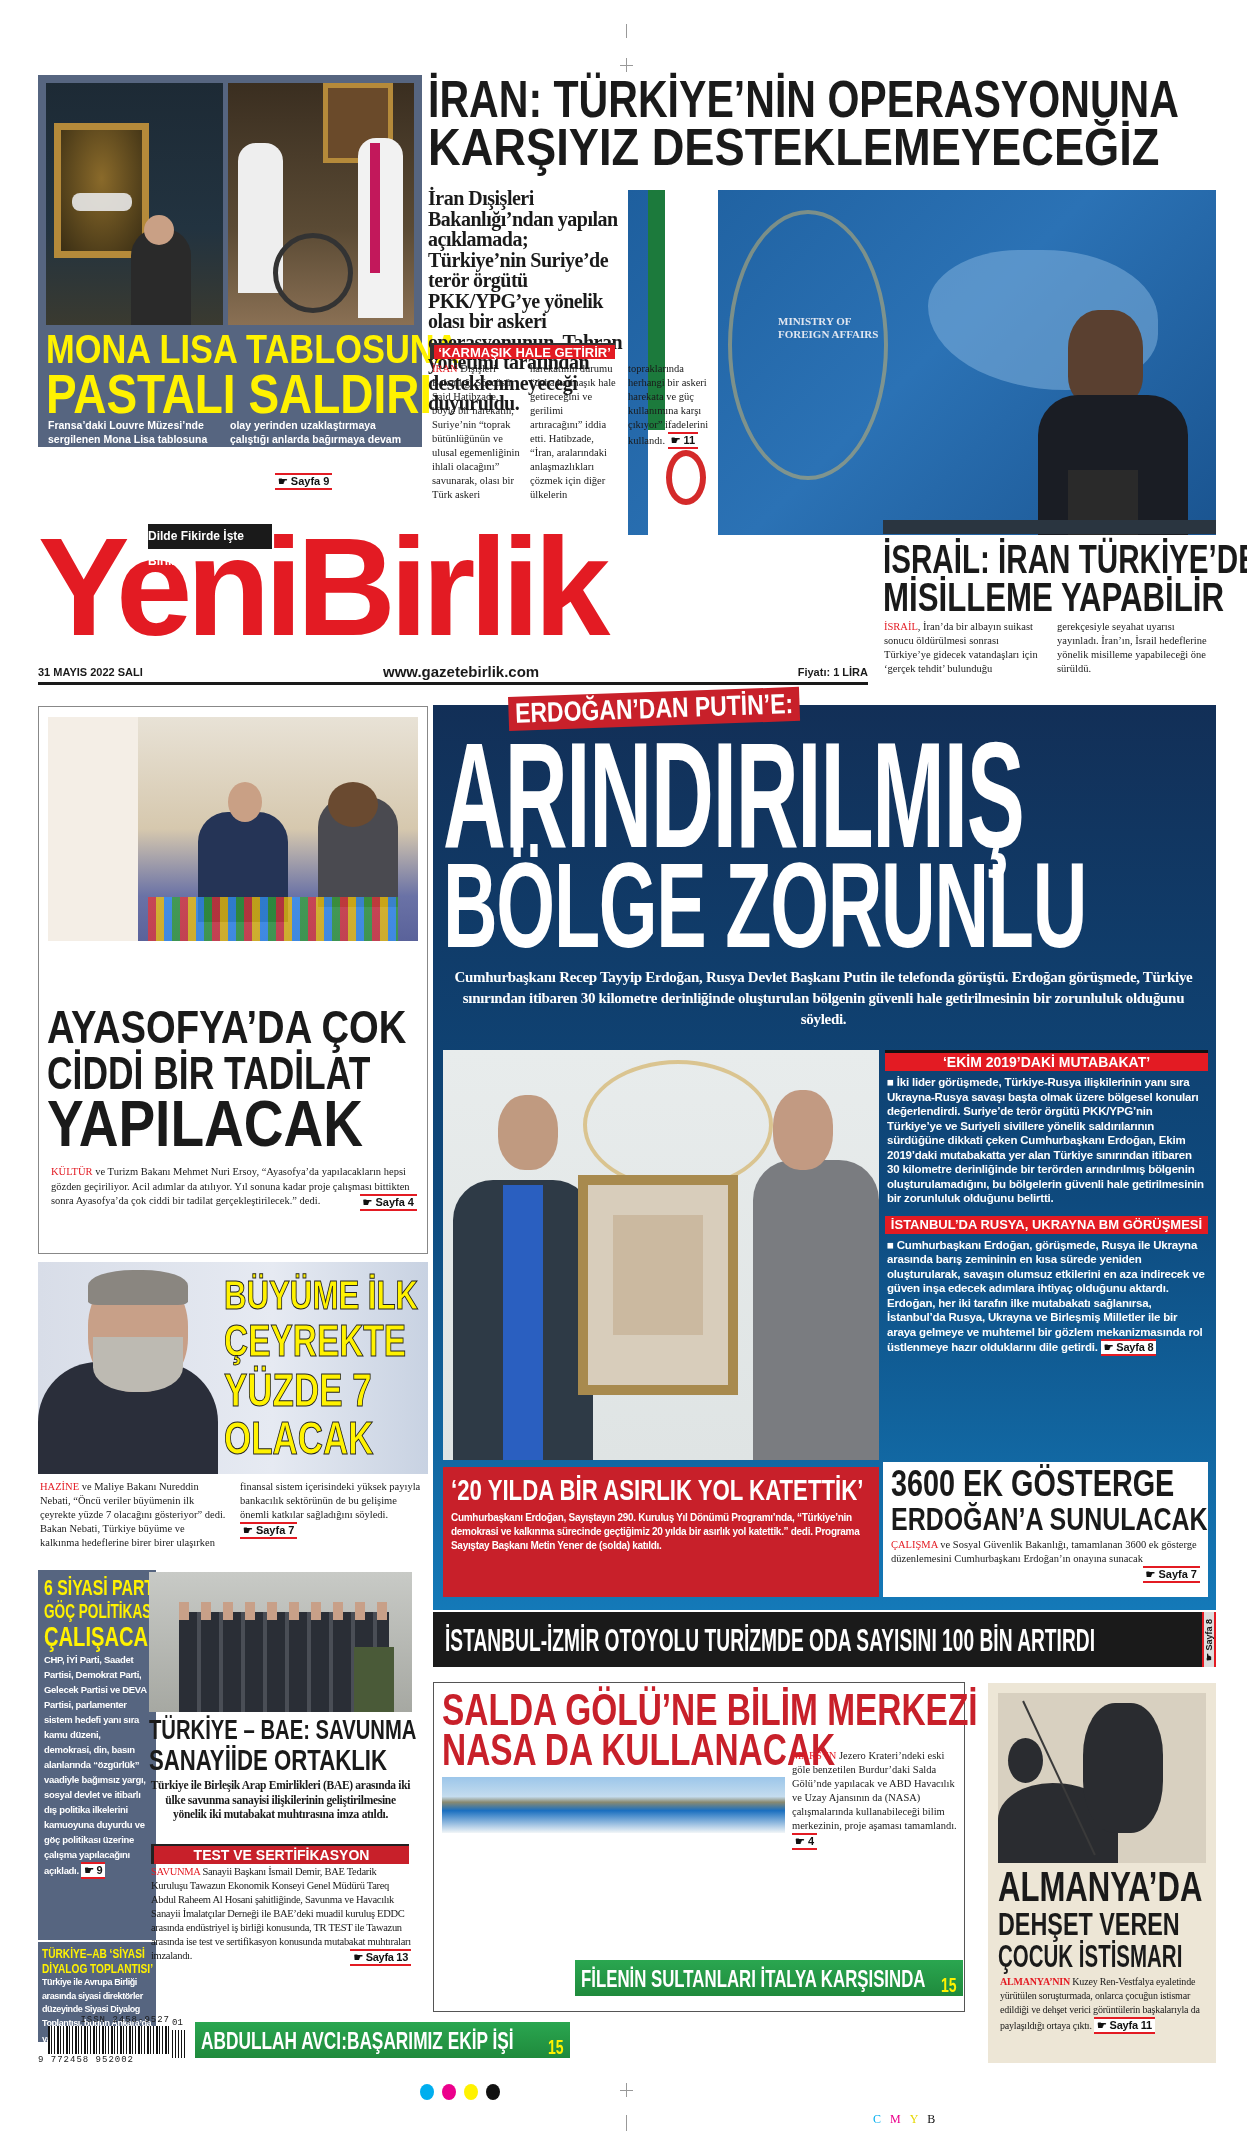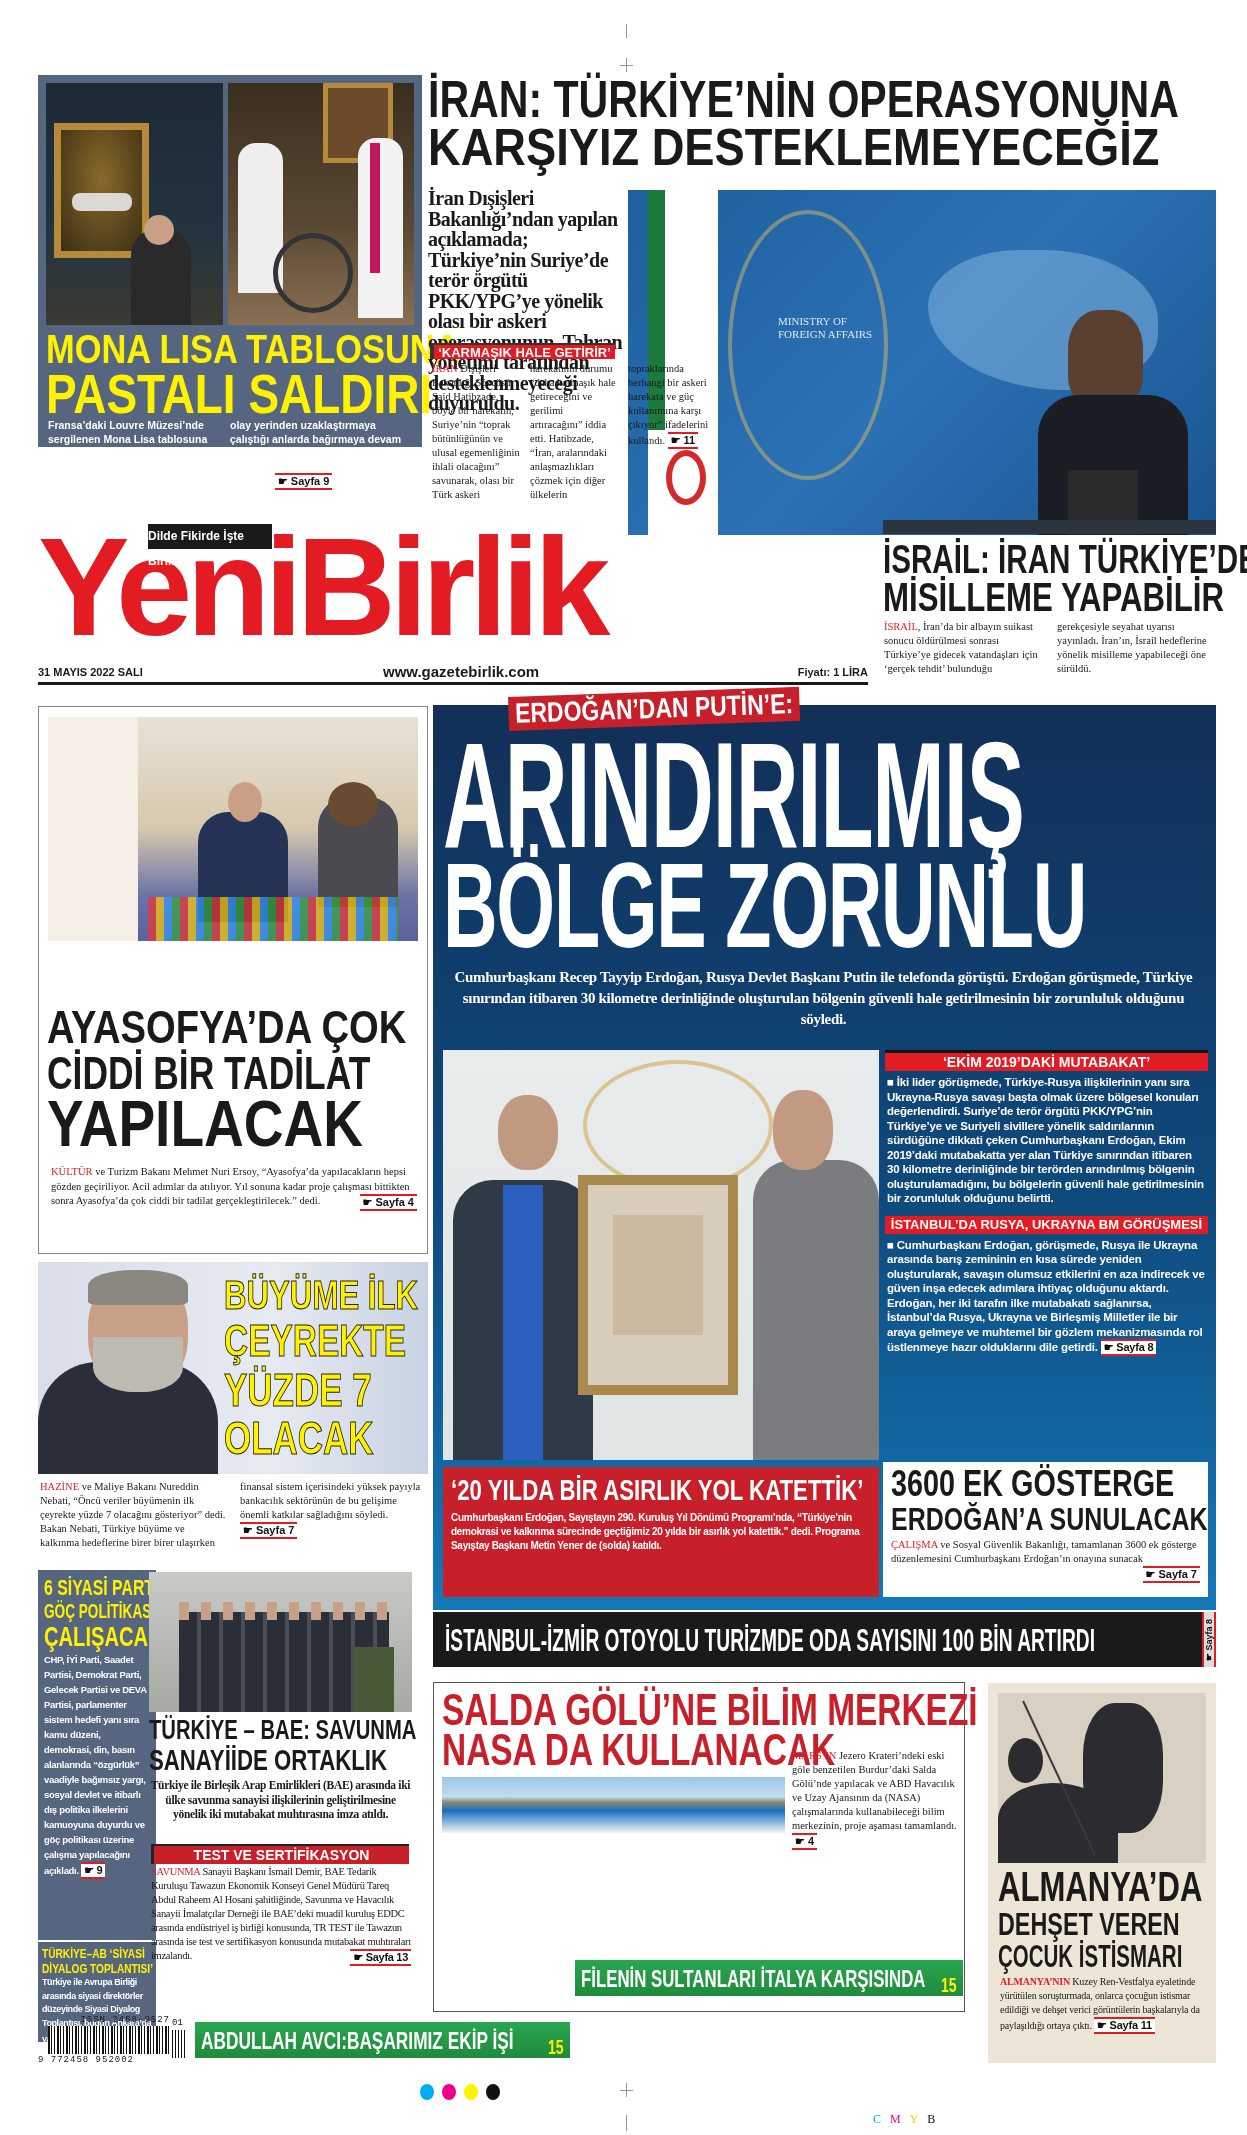--- a/index.html
+++ b/index.html
@@ -43,21 +43,21 @@
 </div>
 
 <div class="abs cond" style="left:428px;top:72px;font-size:52px;line-height:54px;color:#1a1a1a;transform:scaleX(0.79)">İRAN: TÜRKİYE’NİN OPERASYONUNA</div>
 <div class="abs cond" style="left:428px;top:120px;font-size:52px;line-height:54px;color:#1a1a1a;transform:scaleX(0.87)">KARŞIYIZ DESTEKLEMEYECEĞİZ</div>
 <div class="abs serif" style="left:428px;top:188px;width:196px;font-size:20px;line-height:20.5px;font-weight:bold;letter-spacing:-0.5px">İran Dışişleri Bakanlığı’ndan yapılan açıklamada; Türkiye’nin Suriye’de terör örgütü PKK/YPG’ye yönelik olası bir askeri operasyonunun, Tahran yönetimi tarafından desteklenmeyeceği duyuruldu.</div>
 <div class="photo" style="left:628px;top:190px;width:588px;height:345px;background:linear-gradient(135deg,#1e5f9e 0%,#2b72b5 50%,#1a5490 100%)">
   <div style="position:absolute;left:20px;top:0;width:70px;height:345px;background:linear-gradient(90deg,#1c7a3c 0 25%,#fff 25% 100%)"></div>
   <div style="position:absolute;left:20px;top:240px;width:70px;height:105px;background:#fff"></div>
   <div style="position:absolute;left:38px;top:260px;width:40px;height:55px;border:6px solid #d42a2a;border-radius:50%"></div>
   <div style="position:absolute;left:100px;top:20px;width:160px;height:270px;border:4px solid #d4b76a;border-radius:50%;opacity:.5"></div>
-  <div style="position:absolute;left:150px;top:125px;color:#e0e6f0;font-family:'Liberation Serif',serif;font-weight:normal;font-size:11px;line-height:13px">
+  <div style="position:absolute;left:150px;top:125px;color:#e0e6f0;font-family:'Liberation Serif',serif;font-weight:bold;font-size:11px;line-height:13px">
     <div>MINISTRY OF</div>
       <div>FOREIGN AFFAIRS</div>
   </div>
   <div style="position:absolute;left:300px;top:60px;width:230px;height:140px;background:#7fb0dc;border-radius:40% 50% 40% 60%;opacity:.55"></div>
   <div style="position:absolute;left:440px;top:120px;width:75px;height:95px;background:#5a4030;border-radius:40% 40% 30% 30%"></div>
   <div style="position:absolute;left:410px;top:205px;width:150px;height:140px;background:#1a1d24;border-radius:40px 40px 0 0"></div>
   <div style="position:absolute;left:440px;top:280px;width:70px;height:65px;background:#2a2a2a"></div>
 </div>
 <div class="abs cond" style="left:430px;top:343px;width:185px;height:16px;background:#e31b23;color:#fff;font-size:13px;line-height:16px;text-align:center;border-left:4px solid #333;border-top:2px solid #333">‘KARMAŞIK HALE GETİRİR’</div>
 <div class="abs serif col2" style="left:432px;top:362px;width:186px;height:152px;font-size:10.5px;line-height:14px;column-gap:10px">

